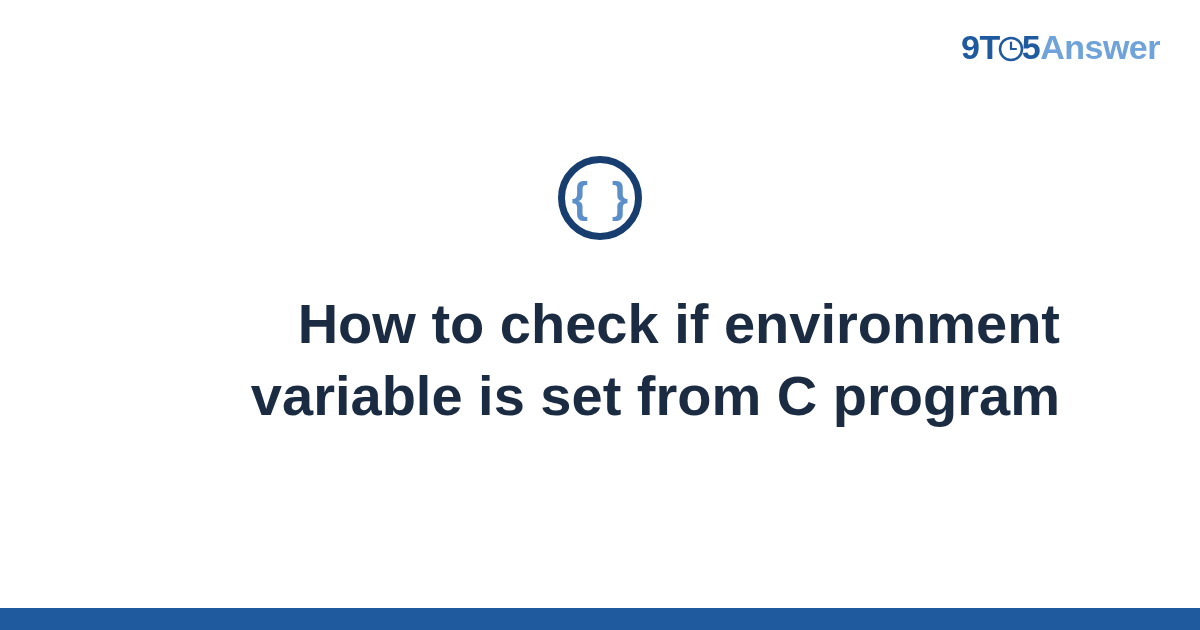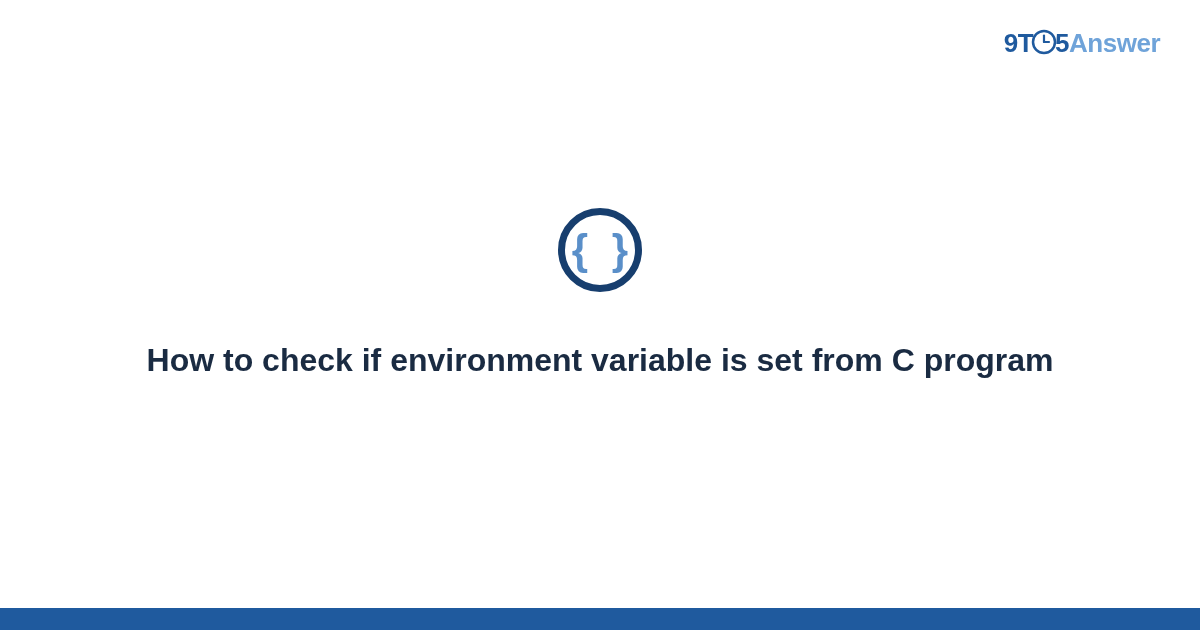--- a/index.html
+++ b/index.html
@@ -12,21 +12,21 @@
       height: 630px;
       background: #ffffff;
       font-family: -apple-system, BlinkMacSystemFont, "Segoe UI", Helvetica, Arial, sans-serif;
       position: relative;
       overflow: hidden;
     }
     .logo {
       position: absolute;
       top: 28px;
       right: 40px;
-      font-size: 26px;
+      font-size: 34px;
       font-weight: 600;
       letter-spacing: -0.5px;
     }
     .logo .nine-t {
       color: #1f5a9e;
       font-weight: 700;
     }
     .logo .clock {
       display: inline-flex;
       align-items: center;
@@ -68,24 +68,24 @@
     .category-icon .braces {
       font-size: 42px;
       font-weight: 800;
       color: #5a8fc9;
       letter-spacing: 6px;
       font-family: "Segoe UI", Arial, sans-serif;
       line-height: 1;
       transform: translateX(3px);
     }
     .title {
-      font-size: 32px;
+      font-size: 56px;
       font-weight: 700;
       color: #1a2b42;
-      text-align: left;
+      text-align: right;
       line-height: 1.28;
       max-width: 920px;
     }
     .footer-bar {
       position: absolute;
       bottom: 0;
       left: 0;
       right: 0;
       height: 22px;
       background: #1f5a9e;

